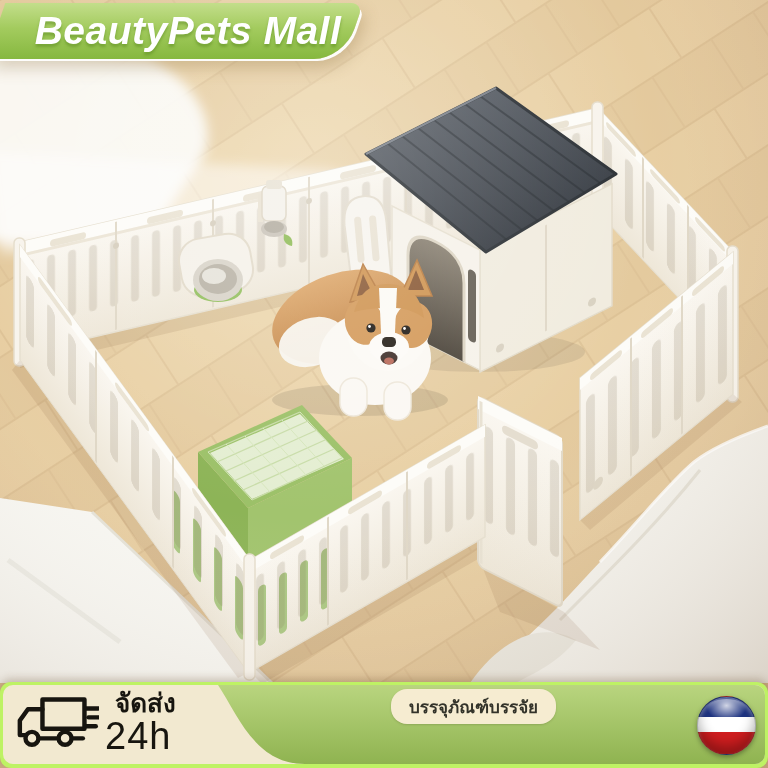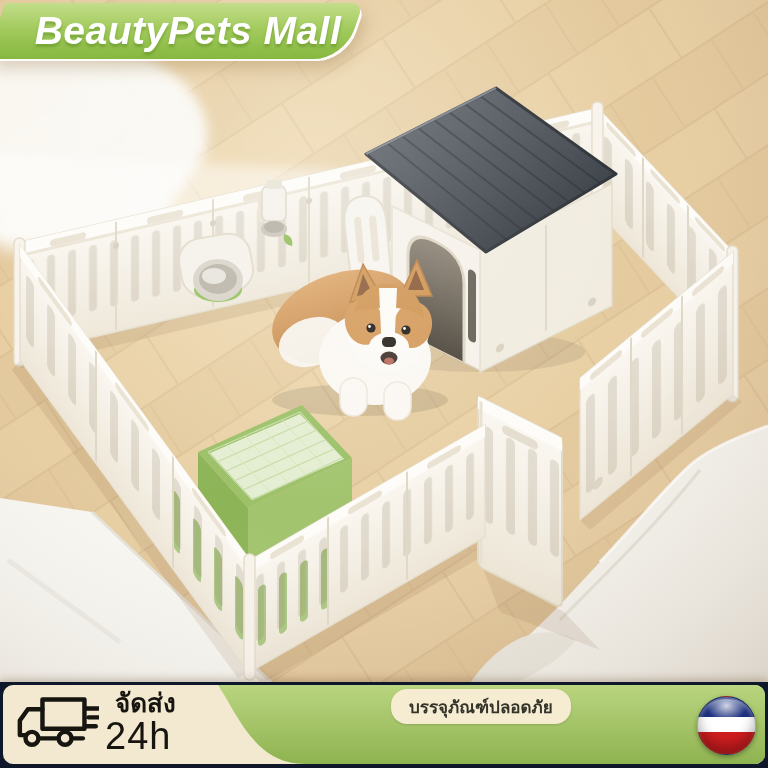--- a/index.html
+++ b/index.html
@@ -17,22 +17,22 @@
     display:flex;align-items:center;justify-content:center;
   }
   .brand-badge span{
     display:block;transform:skewX(19deg);
     font-style:italic;font-weight:bold;font-size:39px;color:#fff;
     letter-spacing:.5px;white-space:nowrap;padding-left:26px;
     text-shadow:0 3px 3px rgba(92,140,35,.55);
   }
 
   
-  .banner{position:absolute;left:0;right:0;bottom:0;height:86px;background:#0f172a;
-    box-shadow:0 -3px 8px rgba(90,60,30,.28);}
+  .banner{position:absolute;left:0;right:0;bottom:0;height:86px;background:#bef264;
+    box-shadow:0 -3px 8px rgba(90,60,30,.28);border-radius:11px;}
   .banner-card{position:absolute;left:3px;right:3px;top:3px;bottom:4px;
     background:#f2e9d0;border-radius:10px;overflow:hidden;}
   .green-svg{position:absolute;inset:0;width:100%;height:100%;}
   .ship{position:absolute;left:12px;top:5px;display:flex;align-items:center;gap:6px;color:#17150f;}
   .ship-text{display:flex;flex-direction:column;line-height:1;}
   .ship-label{font-weight:bold;font-size:26px;padding-left:10px;}
   .ship-time{font-weight:normal;font-size:38px;margin-top:1px;letter-spacing:1px;}
   .pill{position:absolute;left:388px;top:4px;padding:4px 18px;border-radius:16px;
     background:#f6ecd1;color:#33332a;font-weight:bold;font-size:17px;white-space:nowrap;
     box-shadow:0 1px 2px rgba(80,90,40,.25);}
@@ -360,17 +360,17 @@
               <path d="M91,30 H104"></path>
               <path d="M88,41 H100"></path>
           </g>
         </svg>
         <div class="ship-text">
           <span class="ship-label">จัดส่ง</span>
           <span class="ship-time">24h</span>
         </div>
       </div>
 
-      <div class="pill">บรรจุภัณฑ์ปลอดภัย</div>
+      <div class="pill">บรรจุภัณฑ์บรรจัย</div>
       <div class="flag"></div>
     </div>
   </div>
 </div>
 
 </body></html>

